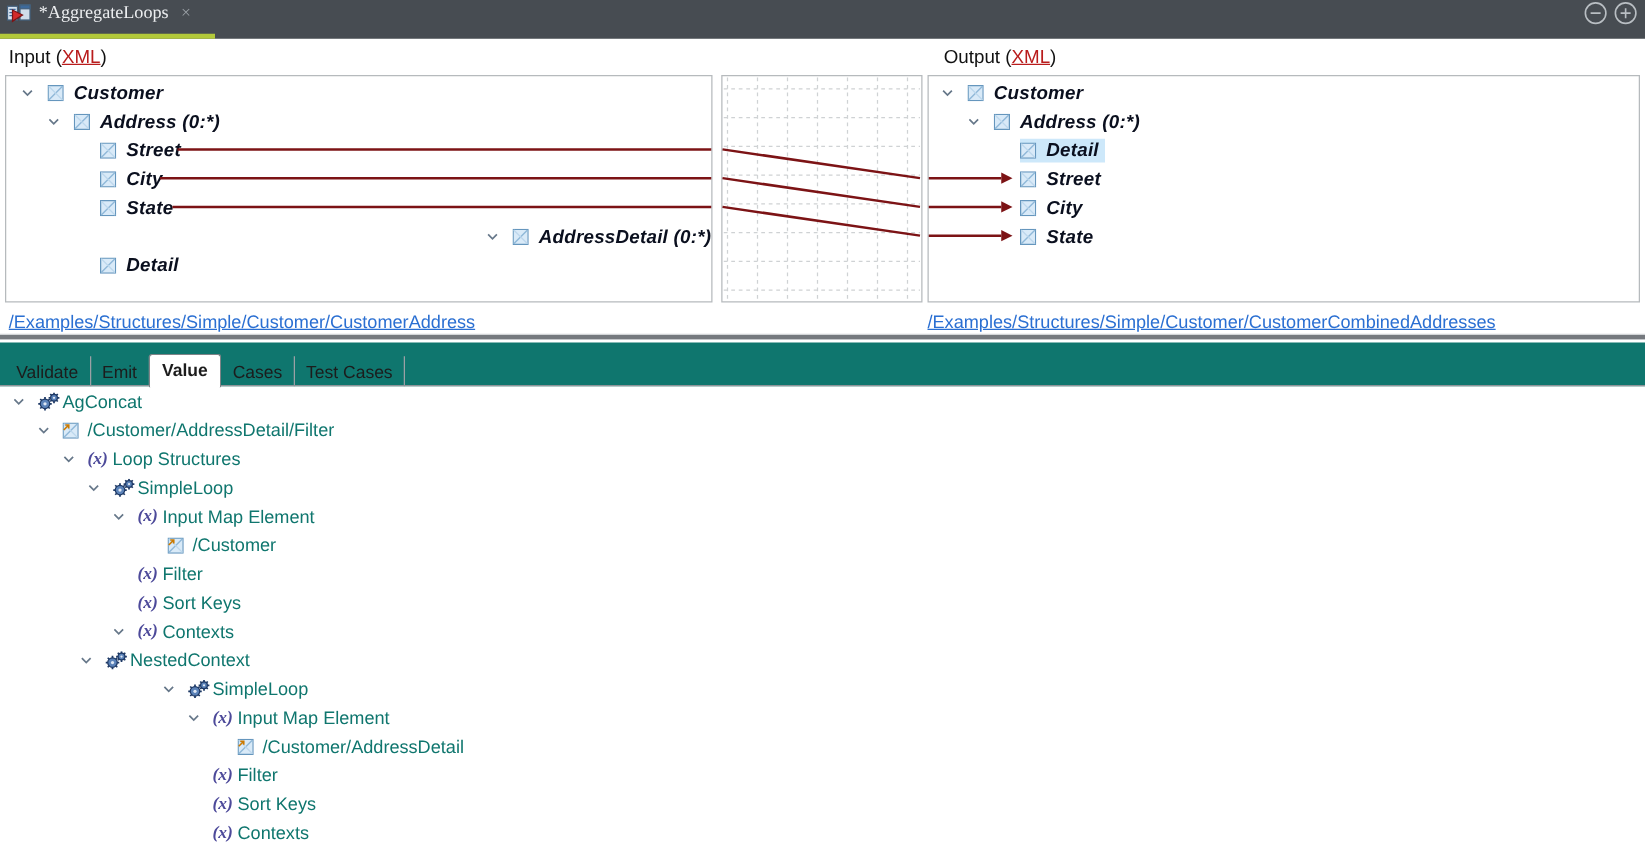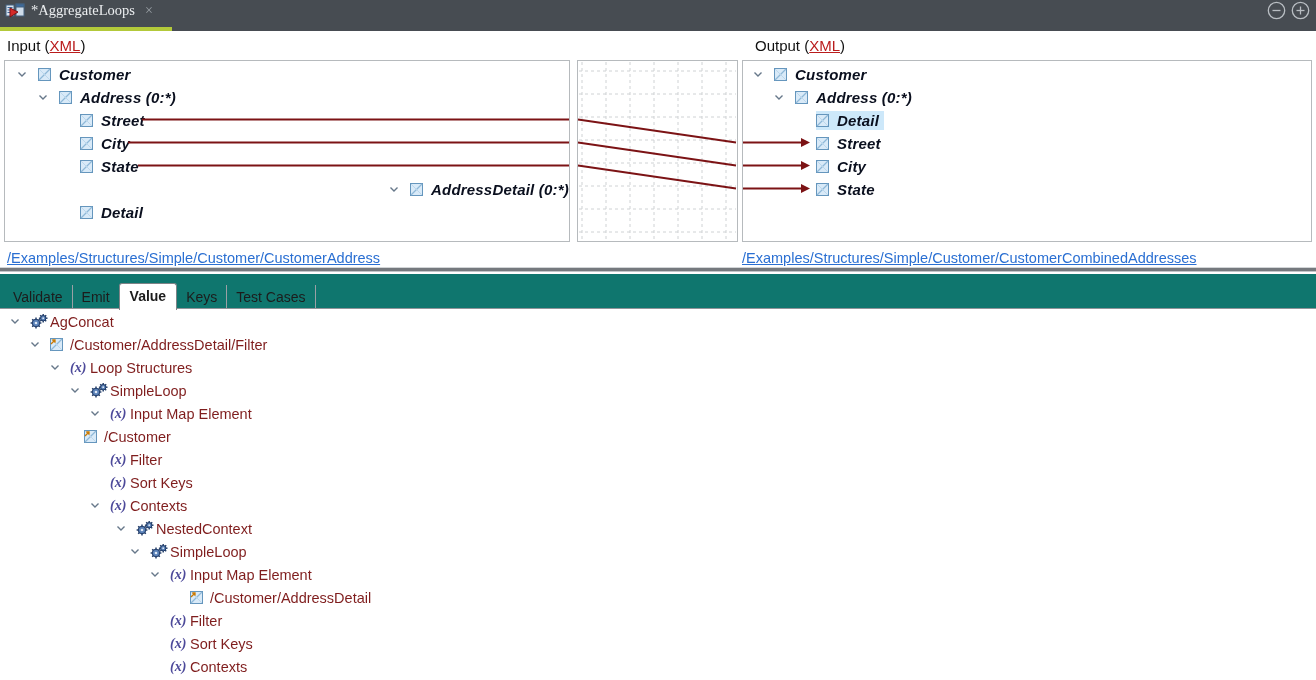--- a/index.html
+++ b/index.html
@@ -26,21 +26,21 @@
   #connector-panel{left:577px;width:161px;}
   #output-panel{left:742px;width:570px;}
   .tree{position:absolute;left:0;top:2px;right:0;}
   .trow{display:flex;align-items:center;height:23px;white-space:nowrap;}
   .trow .slot{display:inline-flex;align-items:center;justify-content:flex-start;flex:none;}
   .trow .expslot{width:21px;}
   .trow .iconslot{width:21px;}
   .upper .lbl{font-weight:bold;font-style:italic;font-size:15px;color:#0a0f1e;letter-spacing:.2px;}
   .lower .expslot{width:20px;}
   .lower .iconslot{width:20px;}
-  .lower .lbl{font-size:14.5px;color:#7f1d1d;}
+  .lower .lbl{font-size:14.5px;color:#0f766e;}
   .selwrap{display:inline-flex;align-items:center;background:#cde8fa;padding:1px 5px 1px 0;}
   .fxicon{font-family:"Liberation Serif",serif;font-style:italic;font-size:14px;font-weight:bold;color:#4d4a9a;line-height:13px;}
 
   
   #connector{position:absolute;left:0;top:60px;width:1316px;height:182px;pointer-events:none;}
 
   
   .struct-link{position:absolute;top:250px;font-size:14.5px;color:#2a6fd2;text-decoration:underline;cursor:pointer;}
 
   
@@ -314,21 +314,21 @@
   <div class="struct-link" style="left:7px;">/Examples/Structures/Simple/Customer/CustomerAddress</div>
   <div class="struct-link" style="left:742px;">/Examples/Structures/Simple/Customer/CustomerCombinedAddresses</div>
 
   <div class="splitter"></div>
 
   <div class="tabstrip">
     <div class="tabs" id="tabs">
         <div class="tab">Validate</div>
         <div class="tab">Emit</div>
         <div class="tab sel">Value</div>
-        <div class="tab">Keys</div>
+        <div class="tab">Cases</div>
         <div class="tab">Test Cases</div>
       </div>
     <div class="tabbase"></div>
   </div>
 
   <div class="tree lower" id="value-tree">
       <div class="trow" style="padding-left: 10px;">
         <span class="slot expslot">
           <svg width="10" height="7" viewBox="0 0 10 7">
             <path d="M1.5,1.5 L5,5 L8.5,1.5" stroke="#67788a" stroke-width="1.4" fill="none"></path>
@@ -423,21 +423,21 @@
         <span class="slot expslot">
           <svg width="10" height="7" viewBox="0 0 10 7">
             <path d="M1.5,1.5 L5,5 L8.5,1.5" stroke="#67788a" stroke-width="1.4" fill="none"></path>
           </svg>
         </span>
         <span class="slot iconslot">
           <span class="fxicon">(x)</span>
         </span>
         <span class="lbl">Input Map Element</span>
       </div>
-      <div class="trow" style="padding-left: 64px;">
+      <div class="trow" style="padding-left: 114px;">
         <span class="slot expslot"></span>
         <span class="slot iconslot">
           <svg width="13" height="13" viewBox="0 0 13 13">
             <rect x="0.5" y="0.5" width="12" height="12" fill="#d9eaf8" stroke="#6596bd"></rect>
             <path d="M1,12 L12,1" stroke="#8fb8d8" stroke-width="1.2"></path>
             <path d="M1,1 L12,12" stroke="#bcd7ec" stroke-width="1"></path>
             <path d="M1,6 L5,2 M2.2,2 L5,2 L5,4.8" stroke="#cc7a00" stroke-width="1.3" fill="none"></path>
           </svg>
         </span>
         <span class="lbl">/Customer</span>
@@ -460,21 +460,21 @@
         <span class="slot expslot">
           <svg width="10" height="7" viewBox="0 0 10 7">
             <path d="M1.5,1.5 L5,5 L8.5,1.5" stroke="#67788a" stroke-width="1.4" fill="none"></path>
           </svg>
         </span>
         <span class="slot iconslot">
           <span class="fxicon">(x)</span>
         </span>
         <span class="lbl">Contexts</span>
       </div>
-      <div class="trow" style="padding-left: 116px;">
+      <div class="trow" style="padding-left: 64px;">
         <span class="slot expslot">
           <svg width="10" height="7" viewBox="0 0 10 7">
             <path d="M1.5,1.5 L5,5 L8.5,1.5" stroke="#67788a" stroke-width="1.4" fill="none"></path>
           </svg>
         </span>
         <span class="slot iconslot">
           <svg width="18" height="15" viewBox="0 0 18 15">
             <line x1="8.8" y1="9.0" x2="11.4" y2="9.0" stroke="#1f3a66" stroke-width="1.4"></line>
             <line x1="8.0" y1="11.0" x2="9.8" y2="12.8" stroke="#1f3a66" stroke-width="1.4"></line>
             <line x1="6.0" y1="11.8" x2="6.0" y2="14.4" stroke="#1f3a66" stroke-width="1.4"></line>

